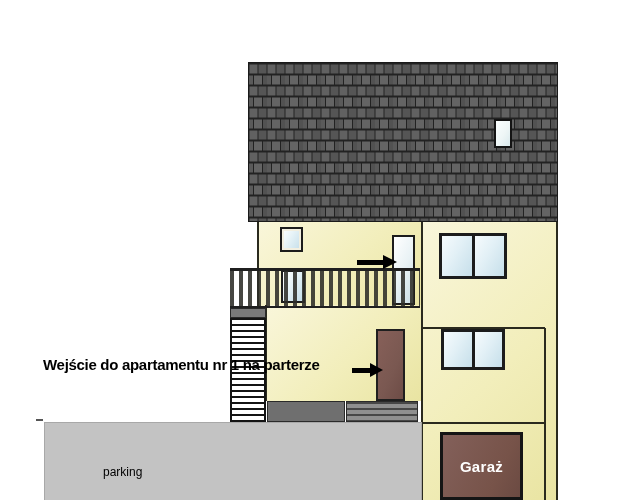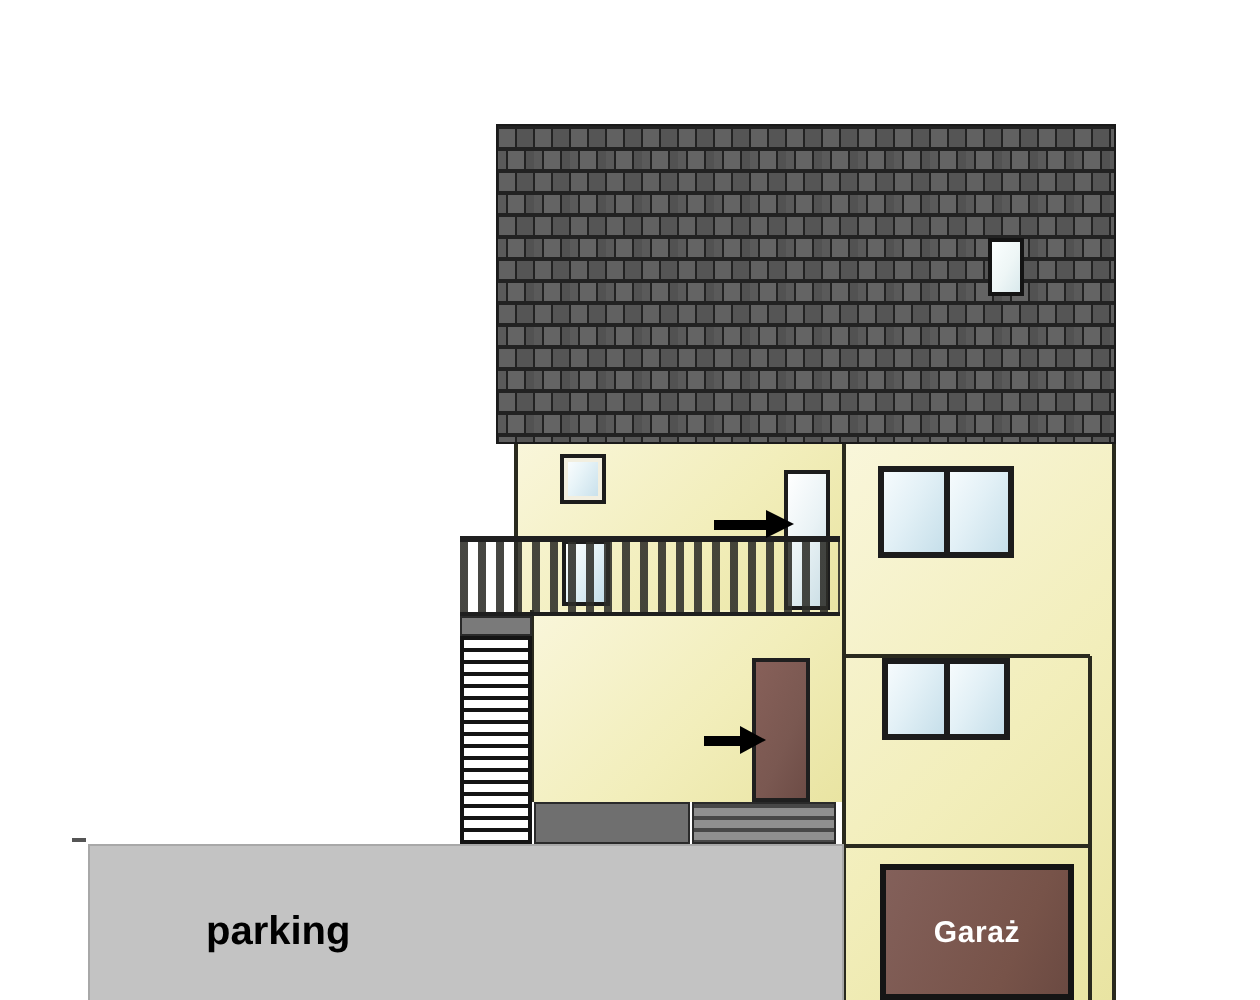--- a/index.html
+++ b/index.html
@@ -28,21 +28,21 @@
   
   .win{box-sizing:border-box;border:2px solid #1c1c1c;
     background:linear-gradient(120deg,#ffffff 0%,#e8f4f8 40%,#c3dde9 100%);}
   .win-inset{box-shadow:inset 0 0 0 2px #f2efe0;}
   .dblwin{box-sizing:border-box;background:#1c1c1c;padding:3px;display:flex;gap:3px;}
   .dblwin .pane{flex:1;background:linear-gradient(120deg,#f6fbfd 0%,#e2f0f6 45%,#c6dfea 100%);}
   .glass-door{left:392px;top:235px;width:23px;height:70px;box-sizing:border-box;border:2px solid #1c1c1c;
     background:linear-gradient(115deg,#ffffff 0%,#e9f2f5 50%,#c9dde4 100%);}
   .entr-door{left:376px;top:329px;width:29px;height:72px;box-sizing:border-box;border:2px solid #1f1f1f;
     background:linear-gradient(115deg,#876059 0%,#7a5851 60%,#6d4c46 100%);}
-  .garage-door{left:440px;top:432px;width:97px;height:68px;box-sizing:border-box;border:3px solid #151515;
+  .garage-door{left:440px;top:432px;width:83px;height:68px;box-sizing:border-box;border:3px solid #151515;
     background:linear-gradient(115deg,#83605a 0%,#775349 70%,#6b4a42 100%);
     display:flex;align-items:center;justify-content:center;}
   .garage-door span{color:#ffffff;font-weight:bold;font-size:15px;letter-spacing:.3px;}
 
   
   .railing{left:230px;top:268px;width:190px;height:40px;box-sizing:border-box;
     border-top:3px solid #1f1f1f;border-bottom:2px solid #1f1f1f;
     background:repeating-linear-gradient(90deg,rgba(45,45,40,.88) 0 4px,rgba(0,0,0,0) 4px 9px);}
 
   
@@ -51,21 +51,21 @@
     border-left:2px solid #141414;border-right:2px solid #141414;
     background:repeating-linear-gradient(180deg,#141414 0 2px,#ffffff 2px 6px);}
 
   
   .platform{left:267px;top:401px;width:78px;height:21px;background:#6f6f6f;border:1px solid #2a2a2a;box-sizing:border-box;}
   .ret-wall{left:346px;top:401px;width:72px;height:21px;box-sizing:border-box;border:1px solid #2a2a2a;
     background:repeating-linear-gradient(180deg,#474747 0 2px,#8f8f8f 2px 6px);}
 
   
   .parking{left:45px;top:423px;width:376px;height:77px;background:#c3c3c3;outline:1px solid #a8a8a8;}
-  .parking-label{left:103px;top:455px;font-size:20px;font-weight:bold;}
+  .parking-label{left:103px;top:465px;font-size:12px;font-weight:normal;}
   .tick{left:36px;top:419px;width:7px;height:2px;background:#555;}
 
   
   .anno{white-space:nowrap;font-size:15px;letter-spacing:-0.3px;}
   .anno .b{font-weight:bold;margin-right:4px;}
   .anno .n{font-weight:normal;margin-right:4px;}
   .anno1{left:11px;top:250px;}
   .anno2{left:43px;top:356px;font-weight:bold;}
   .arrow-shaft{background:#000;height:5px;}
   .arrow-head{width:0;height:0;border-top:7px solid transparent;border-bottom:7px solid transparent;}
@@ -129,16 +129,17 @@
     <span>Garaż</span>
   </div>
 
   <div class="abs tick"></div>
   <div class="abs parking"></div>
   <div class="abs parking-label">parking</div>
 
   <div class="abs arrow-shaft a1s"></div>
   <div class="abs arrow-head a1h"></div>
 
+  <div class="abs anno anno2">Wejście do apartamentu nr 1 na parterze</div>
   <div class="abs arrow-shaft a2s"></div>
   <div class="abs arrow-head a2h"></div>
 
 </div>
 
 </body></html>

